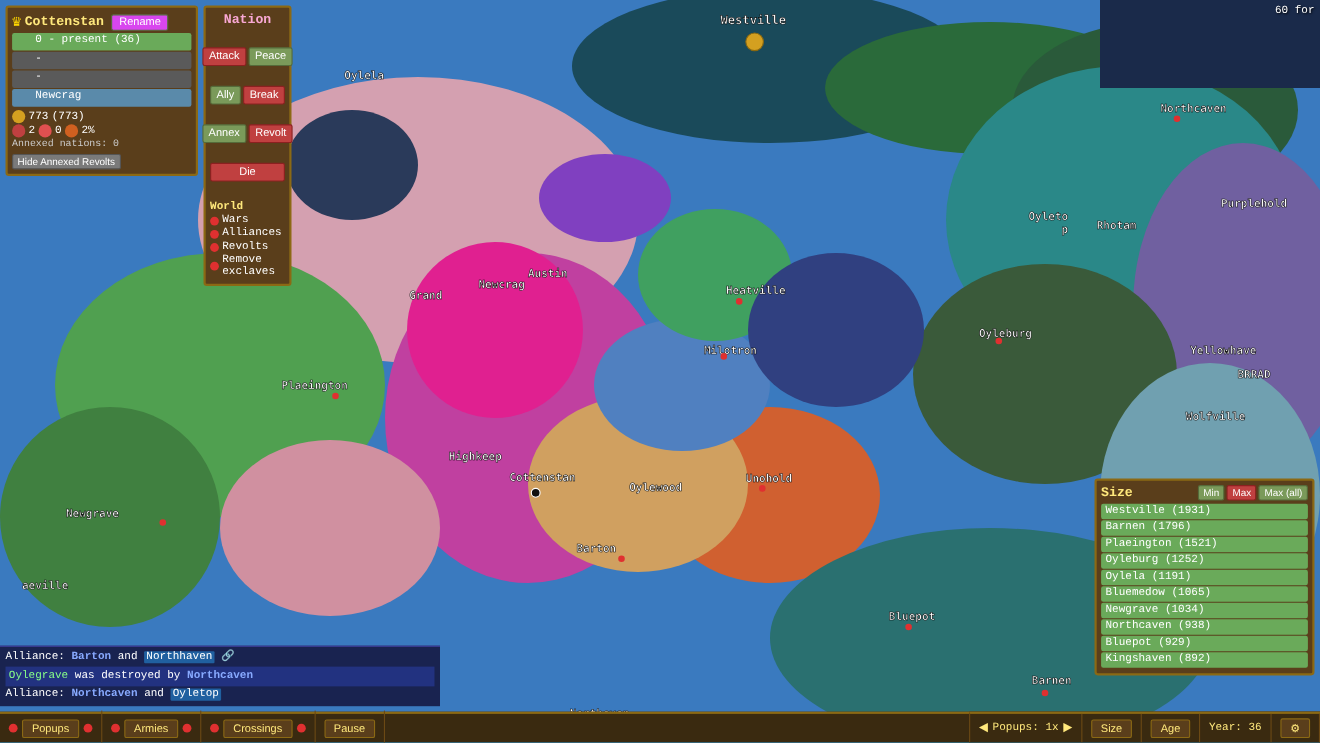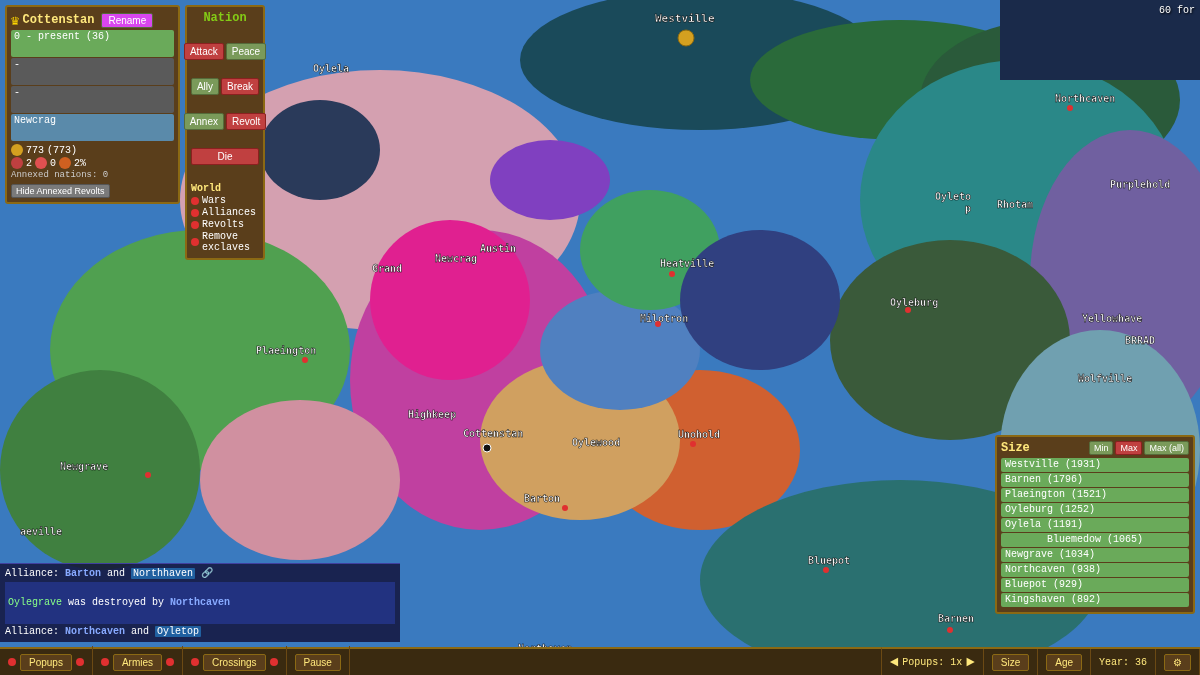--- a/index.html
+++ b/index.html
@@ -60,25 +60,25 @@
 
     .panel-row {
       display: flex;
       align-items: center;
       gap: 3px;
       margin: 1px 0;
       font-size: 10px;
     }
 
     .stat-bar {
-      height: 27px;
+      height: 16px;
       background: #6aaa5a;
       border-radius: 2px;
       margin: 1px 0;
-      padding: 1px 3px;
+      padding: 1px 21px;
       font-size: 10px;
       color: #fff;
     }
 
     .hide-btn {
       background: #7a7a7a;
       border: 1px solid #555;
       color: #fff;
       font-size: 9px;
       padding: 1px 4px;
@@ -94,21 +94,21 @@
       left: 185px;
       width: 80px;
       background: #5a3e1b;
       border: 2px solid #8b6914;
       border-radius: 3px;
       padding: 4px;
       color: #fff;
     }
 
     #action-panel .panel-title {
-      color: #84cc16;
+      color: #f9a8d4;
       font-weight: bold;
       font-size: 12px;
       text-align: center;
       margin-bottom: 3px;
     }
 
     .action-row {
       display: flex;
       gap: 2px;
       margin: 18px 0;
@@ -515,41 +515,41 @@
   <div class="size-item">
     <div class="size-bar-bg" style="width:78%;">Plaeington (1521)</div>
   </div>
   <div class="size-item">
     <div class="size-bar-bg" style="width:65%;">Oyleburg (1252)</div>
   </div>
   <div class="size-item">
     <div class="size-bar-bg" style="width:62%;">Oylela (1191)</div>
   </div>
   <div class="size-item">
-    <div class="size-bar-bg" style="width:55%;text-align:center;">Bluemedow (1065)</div>
+    <div class="size-bar-bg" style="width:55%;">Bluemedow (1065)</div>
   </div>
   <div class="size-item">
     <div class="size-bar-bg" style="width:53%;">Newgrave (1034)</div>
   </div>
   <div class="size-item">
     <div class="size-bar-bg" style="width:48%;">Northcaven (938)</div>
   </div>
   <div class="size-item">
     <div class="size-bar-bg" style="width:47%;">Bluepot (929)</div>
   </div>
   <div class="size-item">
     <div class="size-bar-bg" style="width:45%;">Kingshaven (892)</div>
   </div>
 </div>
 
 <div id="event-log">
   <div class="event-line">
     Alliance: <span class="highlight-blue">Barton</span> and <span class="highlight-teal">Northhaven</span> 🔗
   </div>
-  <div class="event-line" style="background: rgba(40,60,160,0.6); padding: 14px 3px;">
+  <div class="event-line" style="background: rgba(40,60,160,0.6); padding: 2px 3px;">
     <span class="highlight-green">Oylegrave</span> was destroyed by <span class="highlight-blue">Northcaven</span>
   </div>
   <div class="event-line">
     Alliance: <span class="highlight-blue">Northcaven</span> and <span class="highlight-teal">Oyletop</span>
   </div>
 </div>
 
 <div id="bottom-toolbar">
   <div class="toolbar-section">
     <div class="toolbar-dot"></div>

